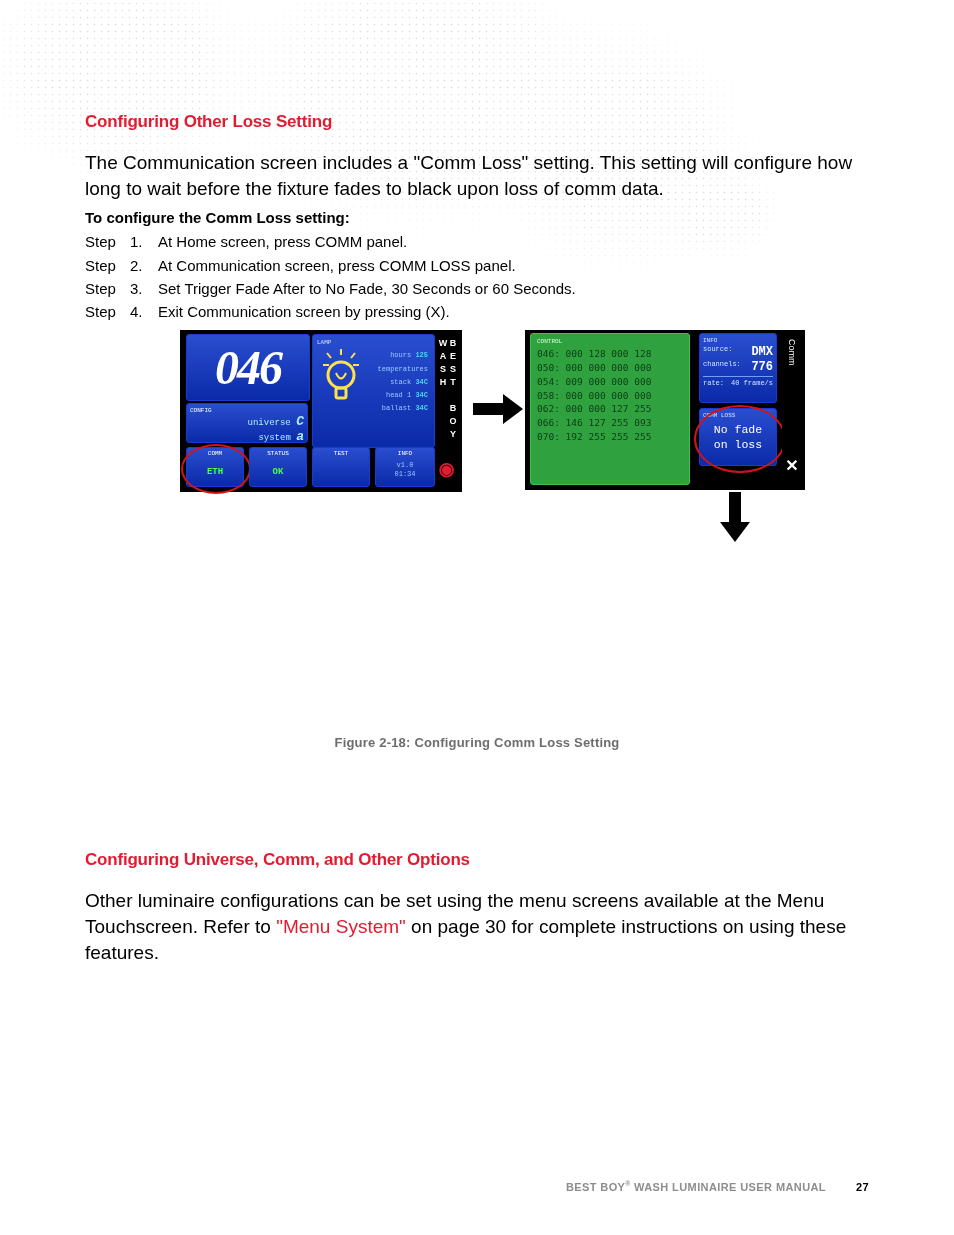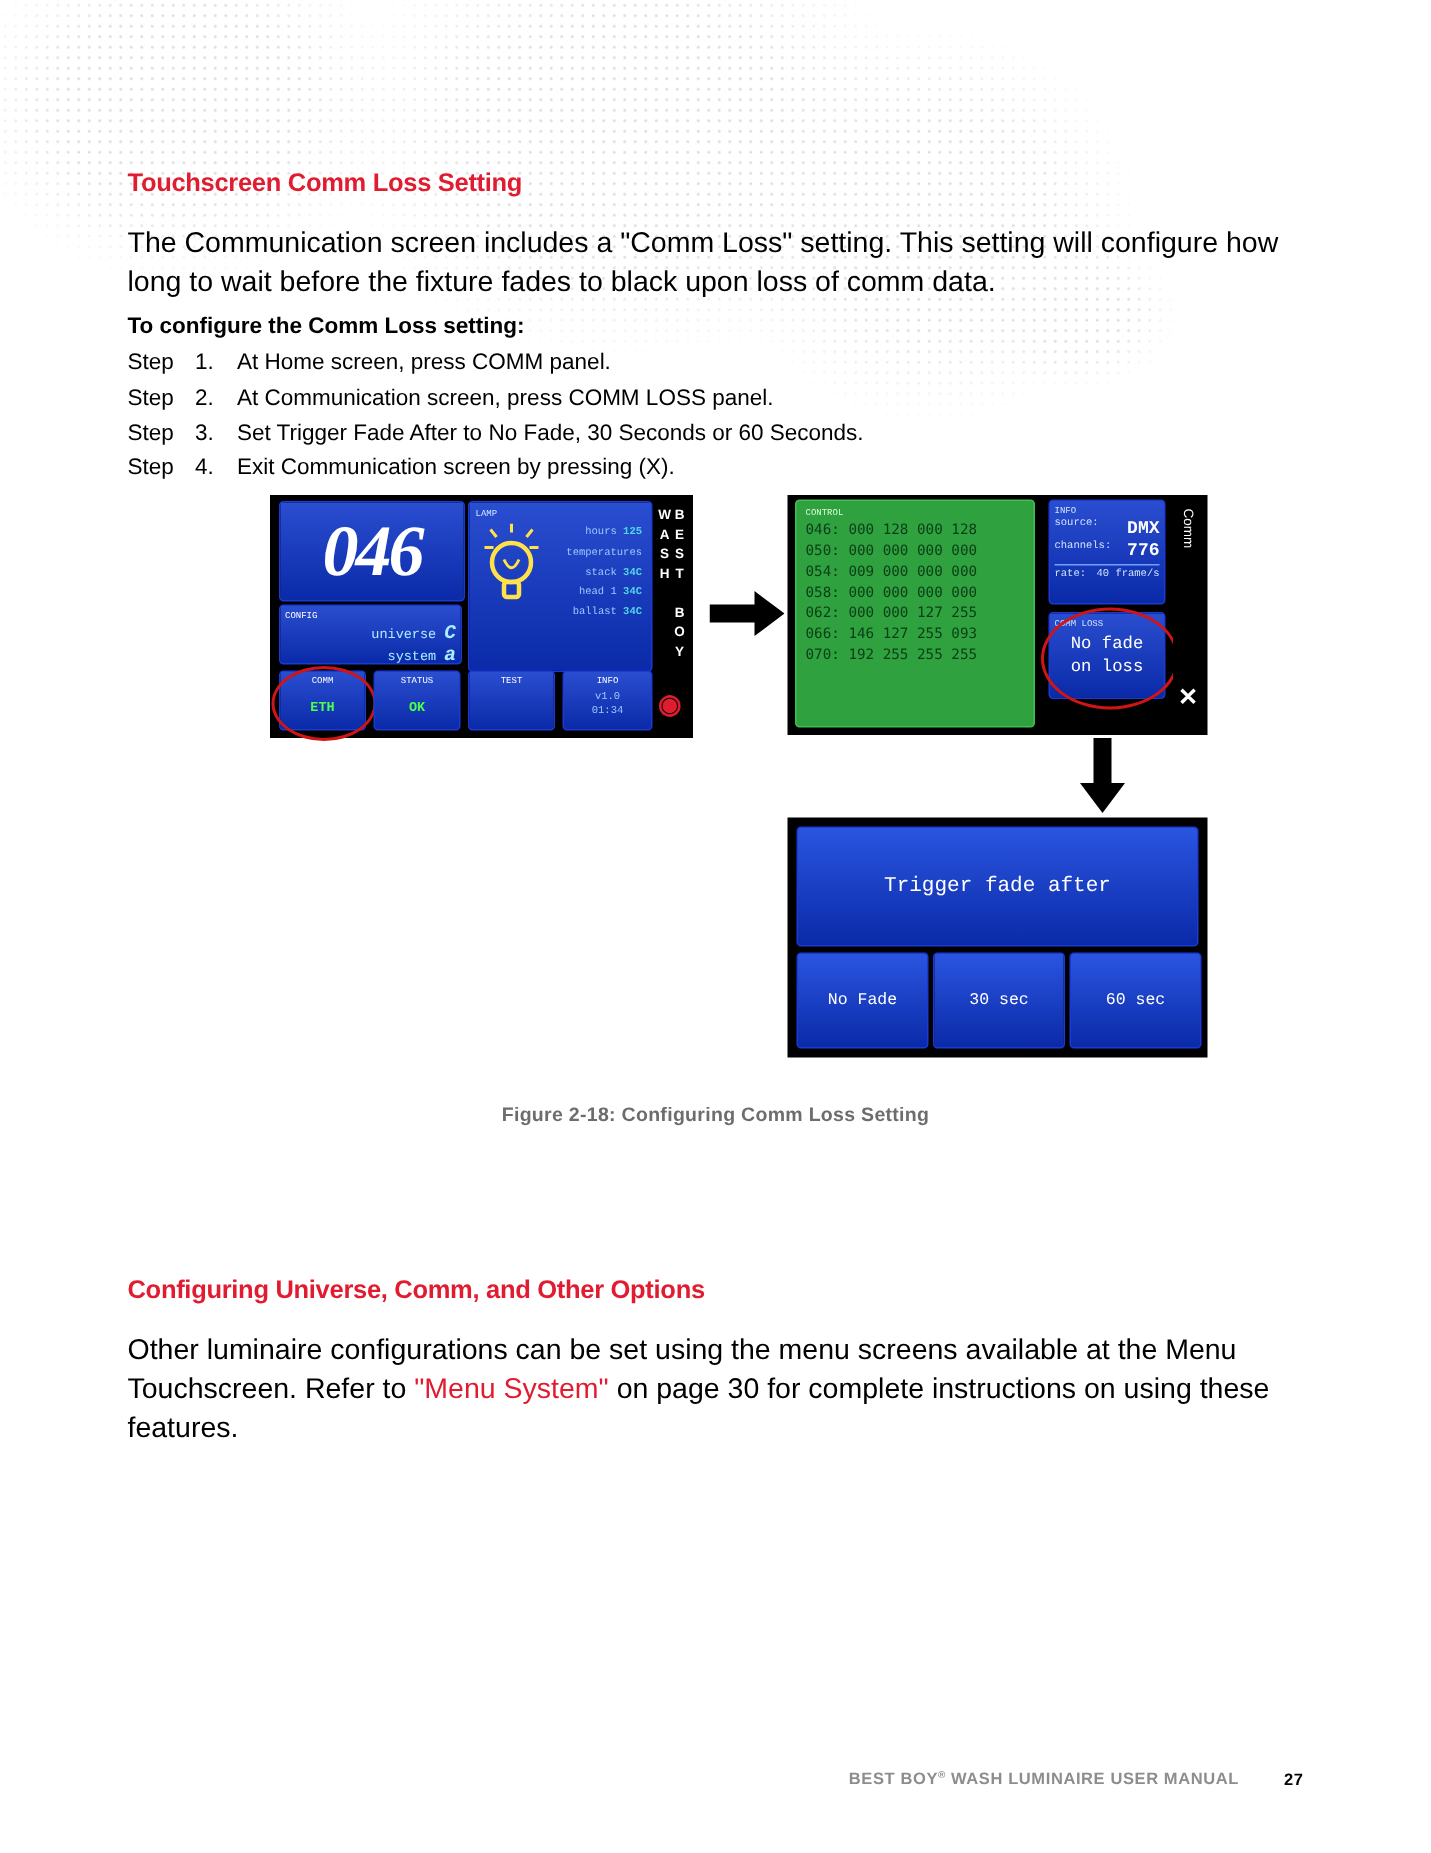--- a/index.html
+++ b/index.html
@@ -202,21 +202,21 @@
   sup{font-size:0.6em;}
 </style>
 </head>
 <body>
 
 <div class="page">
   <div class="bg-dots"></div>
 
   <div style="height:112px;"></div>
 
-  <h2 class="section-title">Touchscreen Comm Loss Setting</h2>
+  <h2 class="section-title">Configuring Other Loss Setting</h2>
   <p class="intro-p">The Communication screen includes a "Comm Loss" setting. This setting will configure how long to wait before the fixture fades to black upon loss of comm data.</p>
   <p class="subhead">To configure the Comm Loss setting:</p>
 
   <div class="steps">
     <div class="step-row">
       <span class="step-label">Step</span>
       <span class="step-num">1.</span>
       <span class="step-text">At Home screen, press COMM panel.</span>
     </div>
     <div class="step-row">
@@ -340,26 +340,20 @@
         <span class="x">✕</span>
       </div>
     </div>
 
     <span class="arrow-d">
       <svg viewBox="0 0 30 50">
           <polygon points="9,0 21,0 21,30 30,30 15,50 0,30 9,30" fill="#000"></polygon>
         </svg>
     </span>
 
-    <div class="trigger-panel">
-      <div class="trigger-top">Trigger fade after</div>
-      <div class="trigger-opt to0">No Fade</div>
-      <div class="trigger-opt to1">30 sec</div>
-      <div class="trigger-opt to2">60 sec</div>
-    </div>
 
   </div>
 
   <div class="fig-caption">Figure 2-18:  Configuring Comm Loss Setting</div>
 
   <div class="section2">
     <h2 class="section-title">Configuring Universe, Comm, and Other Options</h2>
     <p class="intro-p">
       <span>Other luminaire configurations can be set using the menu screens available at the Menu Touchscreen. Refer to </span><span class="link">"Menu System"</span><span> on page 30 for complete instructions on using these features.</span>
     </p>

